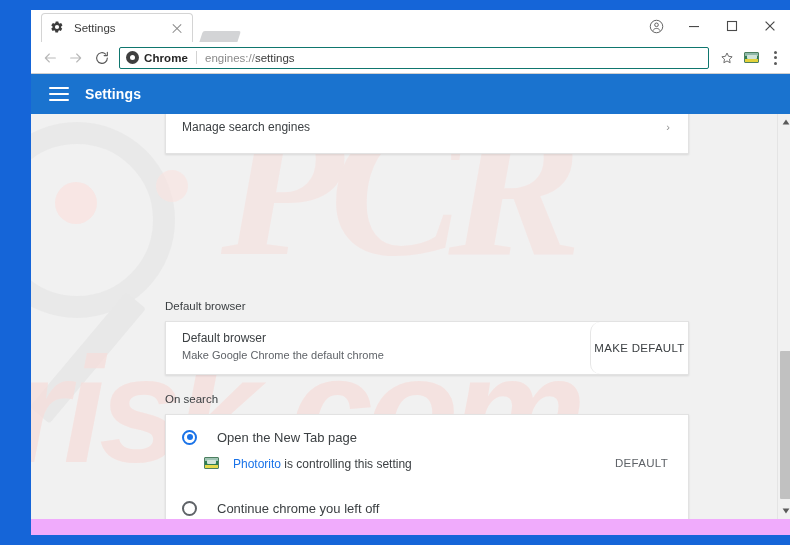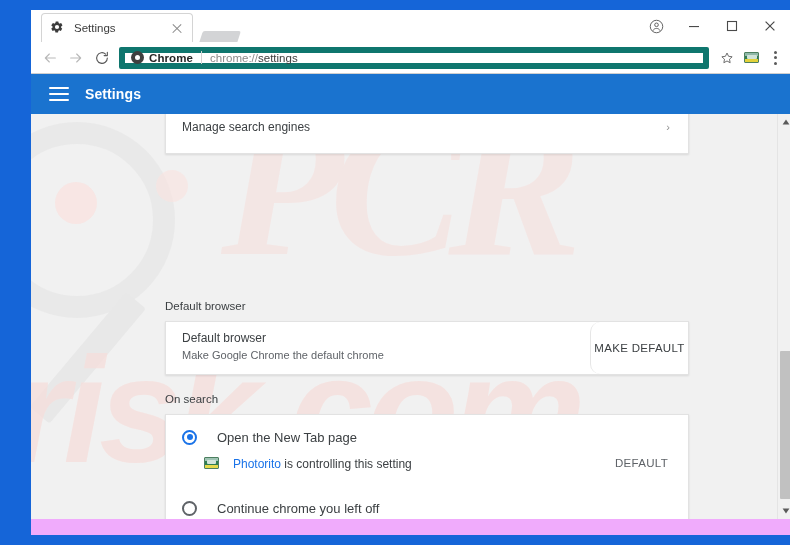--- a/index.html
+++ b/index.html
@@ -66,21 +66,21 @@
   
   .toolbar {
     position: relative; height: 32px; width: 100%;
     background: #ffffff;
     display: flex; align-items: center; padding: 0 6px;
     border-bottom: 1px solid #cfcfcf;
   }
   .navbtn { width: 26px; height: 26px; display: flex; align-items: center; justify-content: center; }
   .omnibox {
     flex: 1 1 auto; height: 22px; margin: 0 6px 0 4px;
-    border: 6px solid #0f766e; border-radius: 2px;
+    border: 1px solid #0f766e; border-radius: 2px;
     background: #fff; display: flex; align-items: center; padding: 0 6px;
   }
   .sec-chip { display: flex; align-items: center; flex: 0 0 auto; }
   .sec-icon {
     width: 13px; height: 13px; border-radius: 50%;
     background: #3f3f3f; position: relative; margin-right: 5px;
   }
   .sec-icon:after {
     content: ""; position: absolute; left: 4px; top: 4px;
     width: 5px; height: 5px; border-radius: 50%; background: #ffffff;
@@ -288,21 +288,21 @@
           <path d="M20 3.6V8.4h-4.8" fill="none" stroke="#5a5a5a" stroke-width="1.7" stroke-linecap="round" stroke-linejoin="round"></path>
         </svg>
       </span>
 
       <div class="omnibox">
         <span class="sec-chip">
           <span class="sec-icon"></span>
           <span class="sec-label">Chrome</span>
         </span>
         <span class="sec-div"></span>
-        <span class="url"><span>chrome://</span><b>settings</b></span>
+        <span class="url"><span>engines://</span><b>settings</b></span>
       </div>
 
       <span class="tb-icon">
         <svg width="14" height="14" viewBox="0 0 24 24">
           <path d="M12 3.5l2.7 5.6 6.1.8-4.5 4.2 1.1 6-5.4-3-5.4 3 1.1-6L3.2 9.9l6.1-.8z" fill="none" stroke="#5a5a5a" stroke-width="1.5" stroke-linejoin="round"></path>
         </svg>
       </span>
       <span class="tb-icon">
         <span class="ext-icon"></span>
       </span>

